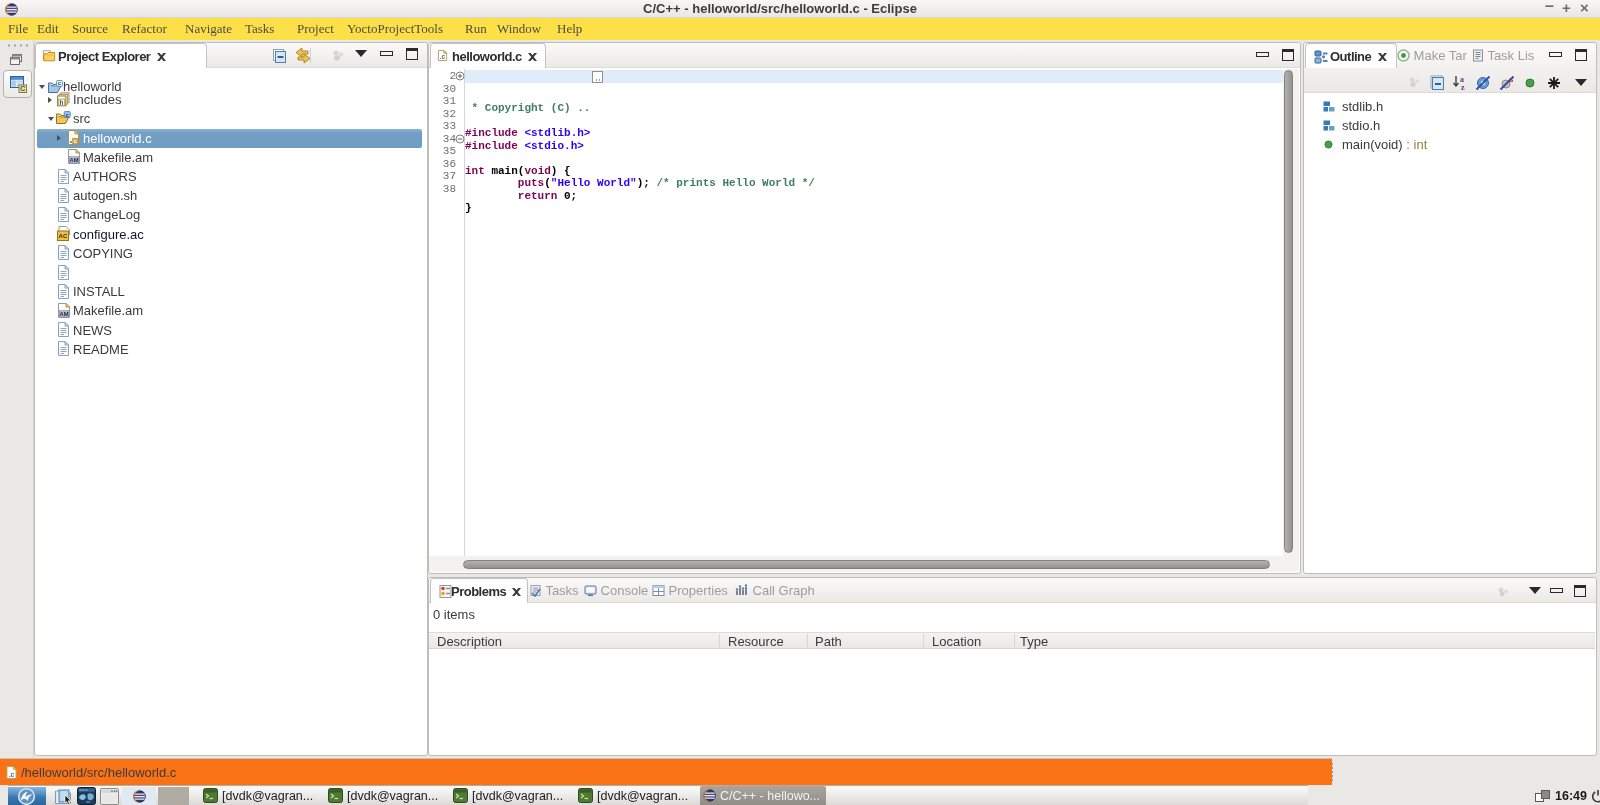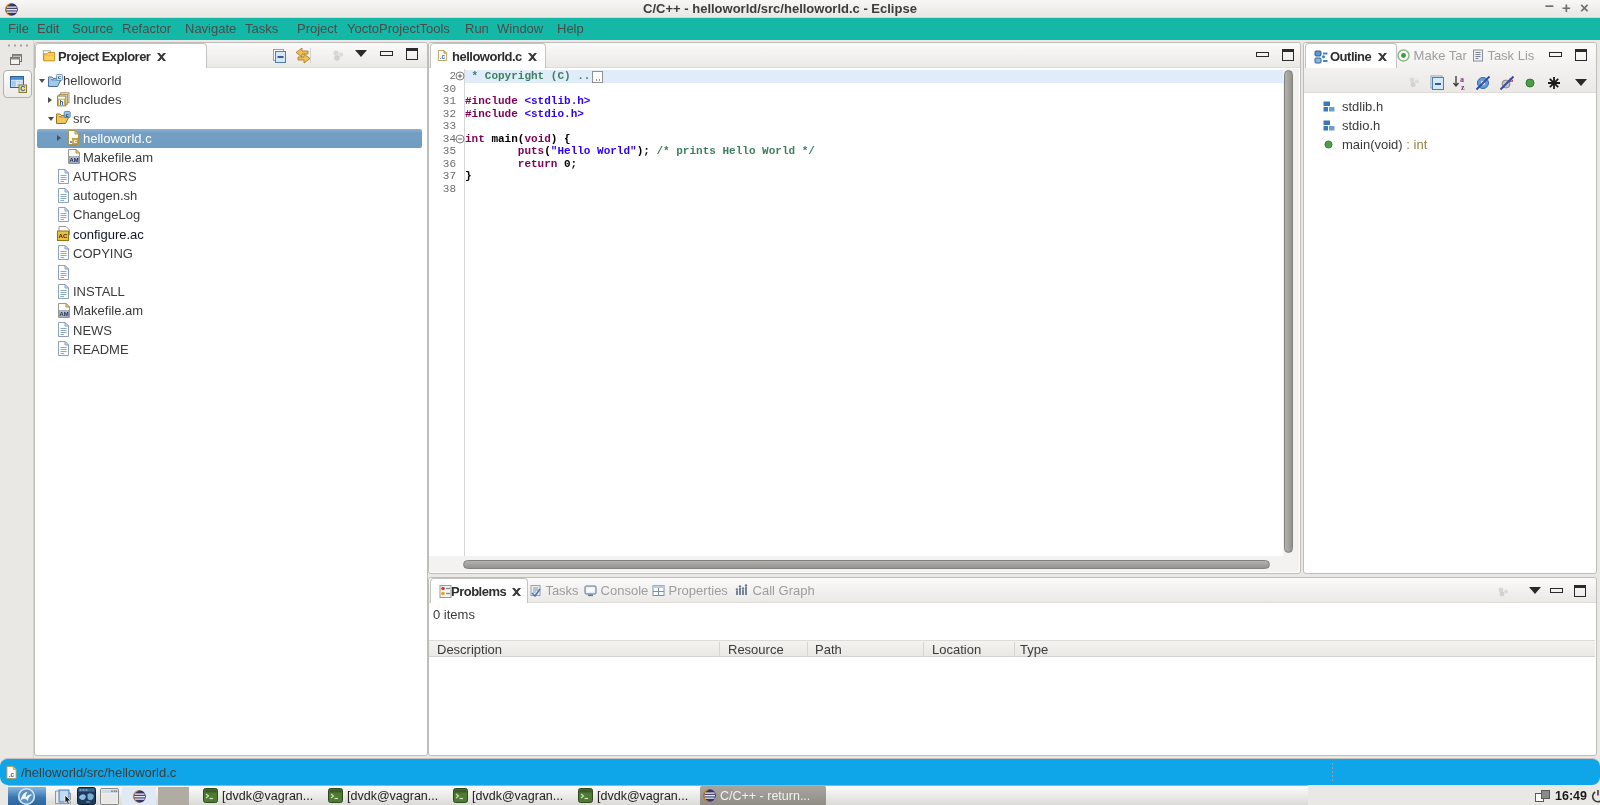--- a/index.html
+++ b/index.html
@@ -8,46 +8,46 @@
 .abs { position:absolute; }
 
 
 #titlebar { position:absolute; left:0; top:0; width:1600px; height:18px;
   background:linear-gradient(#f8f7f6,#e9e7e4); border-bottom:1px solid #d8d6d3; }
 #titletext { position:absolute; left:0; right:40px; top:1px; text-align:center;
   font-size:13px; font-weight:bold; color:#3c3c3c; }
 .winbtn { position:absolute; top:0px; font-size:14px; color:#6e6e6e; font-weight:bold; }
 
 
-#menubar { position:absolute; left:0; top:18px; width:1600px; height:22px; background:#14b8a6; }
+#menubar { position:absolute; left:0; top:18px; width:1600px; height:22px; background:#fde047;font-family:Liberation Serif, serif; }
 .menuitem { position:absolute; top:3px; font-size:13px; color:#4b4b4b; }
 
 
 #main { position:absolute; left:0; top:40px; width:1600px; height:718px; background:#e9e8e5; }
 
 
 .panel { position:absolute; background:#fff; border:1px solid #bfbdb9; border-radius:3px; }
 .tabband { position:absolute; left:0; top:0; right:0; height:25px;
   background:linear-gradient(#fbfafa,#ebe9e6); border-bottom:1px solid #dedcd8; border-radius:3px 3px 0 0; }
 .tab-active { position:absolute; top:0; height:25px; background:#fff;
   border:1px solid #c5c3bf; border-bottom:none; border-radius:4px 4px 0 0; }
 .tablabel { font-size:13px; font-weight:bold; color:#2d2d2d; letter-spacing:-0.5px; }
 .graytab { font-size:13px; color:#9d9d9d; }
 
 
 .trow { position:absolute; left:0; height:19px; font-size:13px; color:#3a3a3a; white-space:nowrap; }
 
 
-#code { position:absolute; font-family:"Liberation Mono", monospace; font-size:11px; line-height:12.5px; font-weight:bold; white-space:pre; }
+#code { position:absolute; font-family:"Liberation Mono", monospace; font-size:11px; line-height:12.5px; font-weight:bold; white-space:pre;margin-top:32px; }
 .kw { color:#7f0055; } .str { color:#2a00ff; } .cmt { color:#3f7f5f; }
 .gut { position:absolute; font-family:"Liberation Mono", monospace; font-size:11px; line-height:12.5px; color:#6e6e6e; text-align:right; white-space:pre; }
 
 
-#statusbar { position:absolute; left:0; top:758px; width:1600px; height:27px;
-  background:#0ea5e9; border-top:1px solid #c6c4c1;border-radius:8px; }
+#statusbar { position:absolute; left:0; top:758px; width:1332px; height:27px;
+  background:#f97316; border-top:1px solid #c6c4c1; }
 
 
 #taskbar { position:absolute; left:8px; top:785px; width:1300px; height:20px;
   background:linear-gradient(#fcfcfb,#dbdad7); border-top:1px solid #b0aeab; }
 .taskbtn { position:absolute; top:0; height:20px; font-size:12.5px; color:#1c1c1c; white-space:nowrap; overflow:hidden; }
 
 .trow { line-height:19.2px; }
 .trow .ti { position:absolute; top:2.5px; }
 .trow .tl { position:absolute; top:0; }
 .arr-c { position:absolute; top:6.5px; width:0; height:0; border-top:3.5px solid transparent; border-bottom:3.5px solid transparent; border-left:4.5px solid #4e4e4e; }
@@ -136,21 +136,21 @@
   <svg class="abs" style="left:296px;top:6px" width="14" height="13" viewBox="0 0 14 13">
     <circle cx="5" cy="4" r="2.6" fill="#d9d7d3"></circle>
         <circle cx="10" cy="5.5" r="2.2" fill="#dedcd8"></circle>
         <circle cx="6" cy="9" r="2.8" fill="#d2d0cc"></circle>
   </svg>
   <div class="abs" style="left:320px;top:7px;width:0;height:0;border-left:6px solid transparent;border-right:6px solid transparent;border-top:7px solid #2a2a2a"></div>
   <div class="abs" style="left:345px;top:8px;width:13px;height:5px;border:1.6px solid #2a2a2a"></div>
   <div class="abs" style="left:371px;top:5px;width:12px;height:12px;border:1.6px solid #2a2a2a;border-top-width:3px"></div>
 
   <div class="abs" style="left:0;top:26px;right:1px;bottom:1px;background:#fff;border-radius:0 0 3px 3px;overflow:hidden" id="petree">
-<div class="trow" style="top:2.0px;right:0">
+<div class="trow" style="top:8px;right:0">
           <div class="arr-o" style="left:4px"></div>
           <svg class="ti" style="left:13px;top:2.5px" width="15" height="14" viewBox="0 0 15 14">
 <path d="M0.5 4.5 L0.5 12.5 L9.5 12.5 L13 5.8 L3.5 5.8 L3 4.5 Z" fill="#a6c8e8" stroke="#44709e"></path>
 <path d="M0.5 4.5 L0.5 3 L4 3 L5 4.4 L9.5 4.4 L9.5 5.8" fill="#d4e6f6" stroke="#44709e"></path>
 <rect x="8.6" y="0.5" width="5.8" height="5.8" rx="0.8" fill="#eaf2fa" stroke="#44709e" stroke-width="0.7"></rect>
 <text x="11.5" y="5.4" font-size="6" font-weight="bold" fill="#1d4f94" text-anchor="middle" font-family="Liberation Sans">c</text>
 </svg>
           <div class="tl" style="left:28px;color:#3a3a3a">helloworld</div>
         </div>
 <div class="trow" style="top:21.2px;right:0">
@@ -469,21 +469,21 @@
     <circle cx="4" cy="4" r="2.4" fill="#d9d7d3"></circle>
         <circle cx="9" cy="5.5" r="2" fill="#dedcd8"></circle>
         <circle cx="5" cy="8" r="2.4" fill="#d2d0cc"></circle>
   </svg>
   <div class="abs" style="left:1100px;top:9px;width:0;height:0;border-left:6px solid transparent;border-right:6px solid transparent;border-top:7px solid #2a2a2a"></div>
   <div class="abs" style="left:1121px;top:10px;width:13px;height:5px;border:1.6px solid #2a2a2a"></div>
   <div class="abs" style="left:1145px;top:7px;width:12px;height:12px;border:1.6px solid #2a2a2a;border-top-width:3px"></div>
 
   <div class="abs" style="left:0;top:26px;right:1px;bottom:1px;background:#fff;border-radius:0 0 3px 3px">
     <div class="abs" style="left:4px;top:3px;font-size:13px;color:#3a3a3a">0 items</div>
-    <div class="abs" style="left:0;top:36px;right:0;height:17px;background:linear-gradient(#f5f3f0,#eae8e4);border-top:1px solid #dddbd7;border-bottom:1px solid #d5d3cf">
+    <div class="abs" style="left:0;top:28px;right:0;height:17px;background:linear-gradient(#f5f3f0,#eae8e4);border-top:1px solid #dddbd7;border-bottom:1px solid #d5d3cf">
       <div class="abs" style="left:8px;top:1px;font-size:13px;color:#3a3a3a">Description</div>
       <div class="abs" style="left:299px;top:1px;font-size:13px;color:#3a3a3a">Resource</div>
       <div class="abs" style="left:386px;top:1px;font-size:13px;color:#3a3a3a">Path</div>
       <div class="abs" style="left:503px;top:1px;font-size:13px;color:#3a3a3a">Location</div>
       <div class="abs" style="left:591px;top:1px;font-size:13px;color:#3a3a3a">Type</div>
       <div class="abs" style="left:290px;top:1px;width:1px;height:15px;background:#d8d6d2"></div>
       <div class="abs" style="left:378px;top:1px;width:1px;height:15px;background:#d8d6d2"></div>
       <div class="abs" style="left:494px;top:1px;width:1px;height:15px;background:#d8d6d2"></div>
       <div class="abs" style="left:585px;top:1px;width:1px;height:15px;background:#d8d6d2"></div>
     </div>
@@ -589,21 +589,21 @@
 
   <div class="taskbtn" style="left:692px;width:126px;background:linear-gradient(#a8a49e,#8f8b85);border-radius:2px;color:#f2f2f2">
     <svg style="position:absolute;left:3px;top:3px" width="13" height="13" viewBox="0 0 13 13">
       <circle cx="6.5" cy="6.5" r="6.2" fill="#2c2a55"></circle>
       <path d="M6.5 .3 A6.2 6.2 0 0 0 6.5 12.7 A7.6 7.6 0 0 1 6.5 .3" fill="#e8901a"></path>
       <circle cx="6.8" cy="6.5" r="5.6" fill="#37346b"></circle>
       <rect x="2" y="3.4" width="9.6" height="1.5" fill="#cfcfe2"></rect>
       <rect x="1.4" y="5.9" width="10.6" height="1.5" fill="#e8e8f2"></rect>
       <rect x="2" y="8.4" width="9.6" height="1.5" fill="#cfcfe2"></rect>
     </svg>
-    <span style="position:absolute;left:20px;top:3px">C/C++ - return...</span>
+    <span style="position:absolute;left:20px;top:3px">C/C++ - hellowo...</span>
   </div>
 
   <svg class="abs" style="left:1527px;top:4px" width="15" height="12" viewBox="0 0 15 12">
     <rect x="0.5" y="3.5" width="8" height="8" fill="#fff" stroke="#5a5a5a"></rect>
     <rect x="6.5" y="0.5" width="8" height="8" fill="#8a8a8a" stroke="#5a5a5a"></rect>
   </svg>
 
   <svg class="abs" style="left:1583px;top:3px" width="14" height="14" viewBox="0 0 14 14">
     <path d="M4.2 3 A5.3 5.3 0 1 0 9.8 3" fill="none" stroke="#3a3a3a" stroke-width="1.6"></path>
     <path d="M7 1 L7 6.5" stroke="#3a3a3a" stroke-width="1.6"></path>

